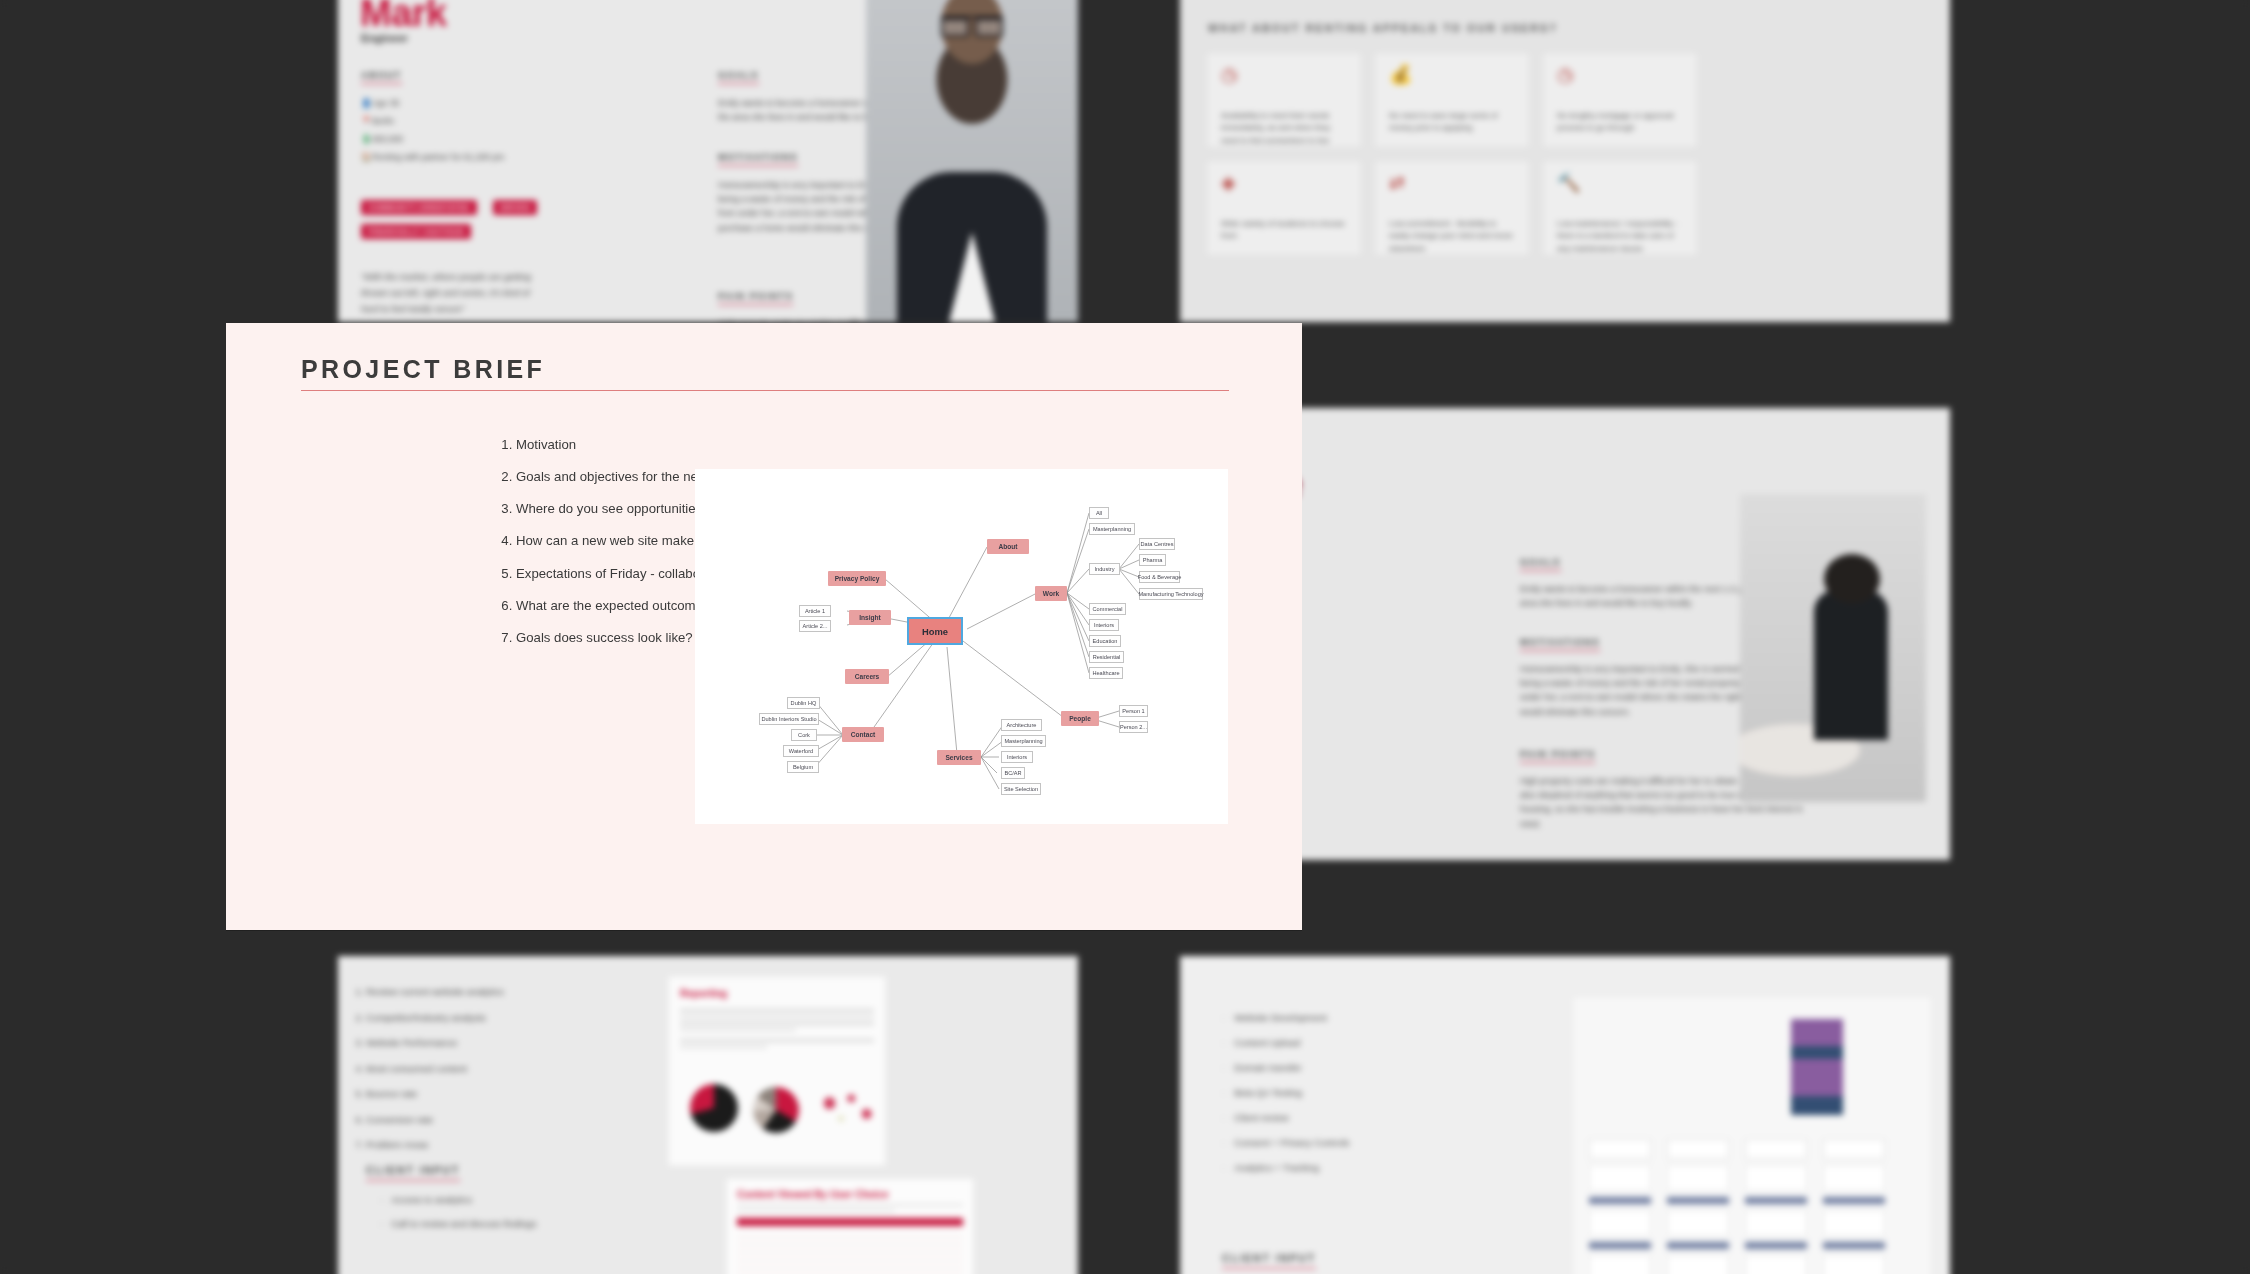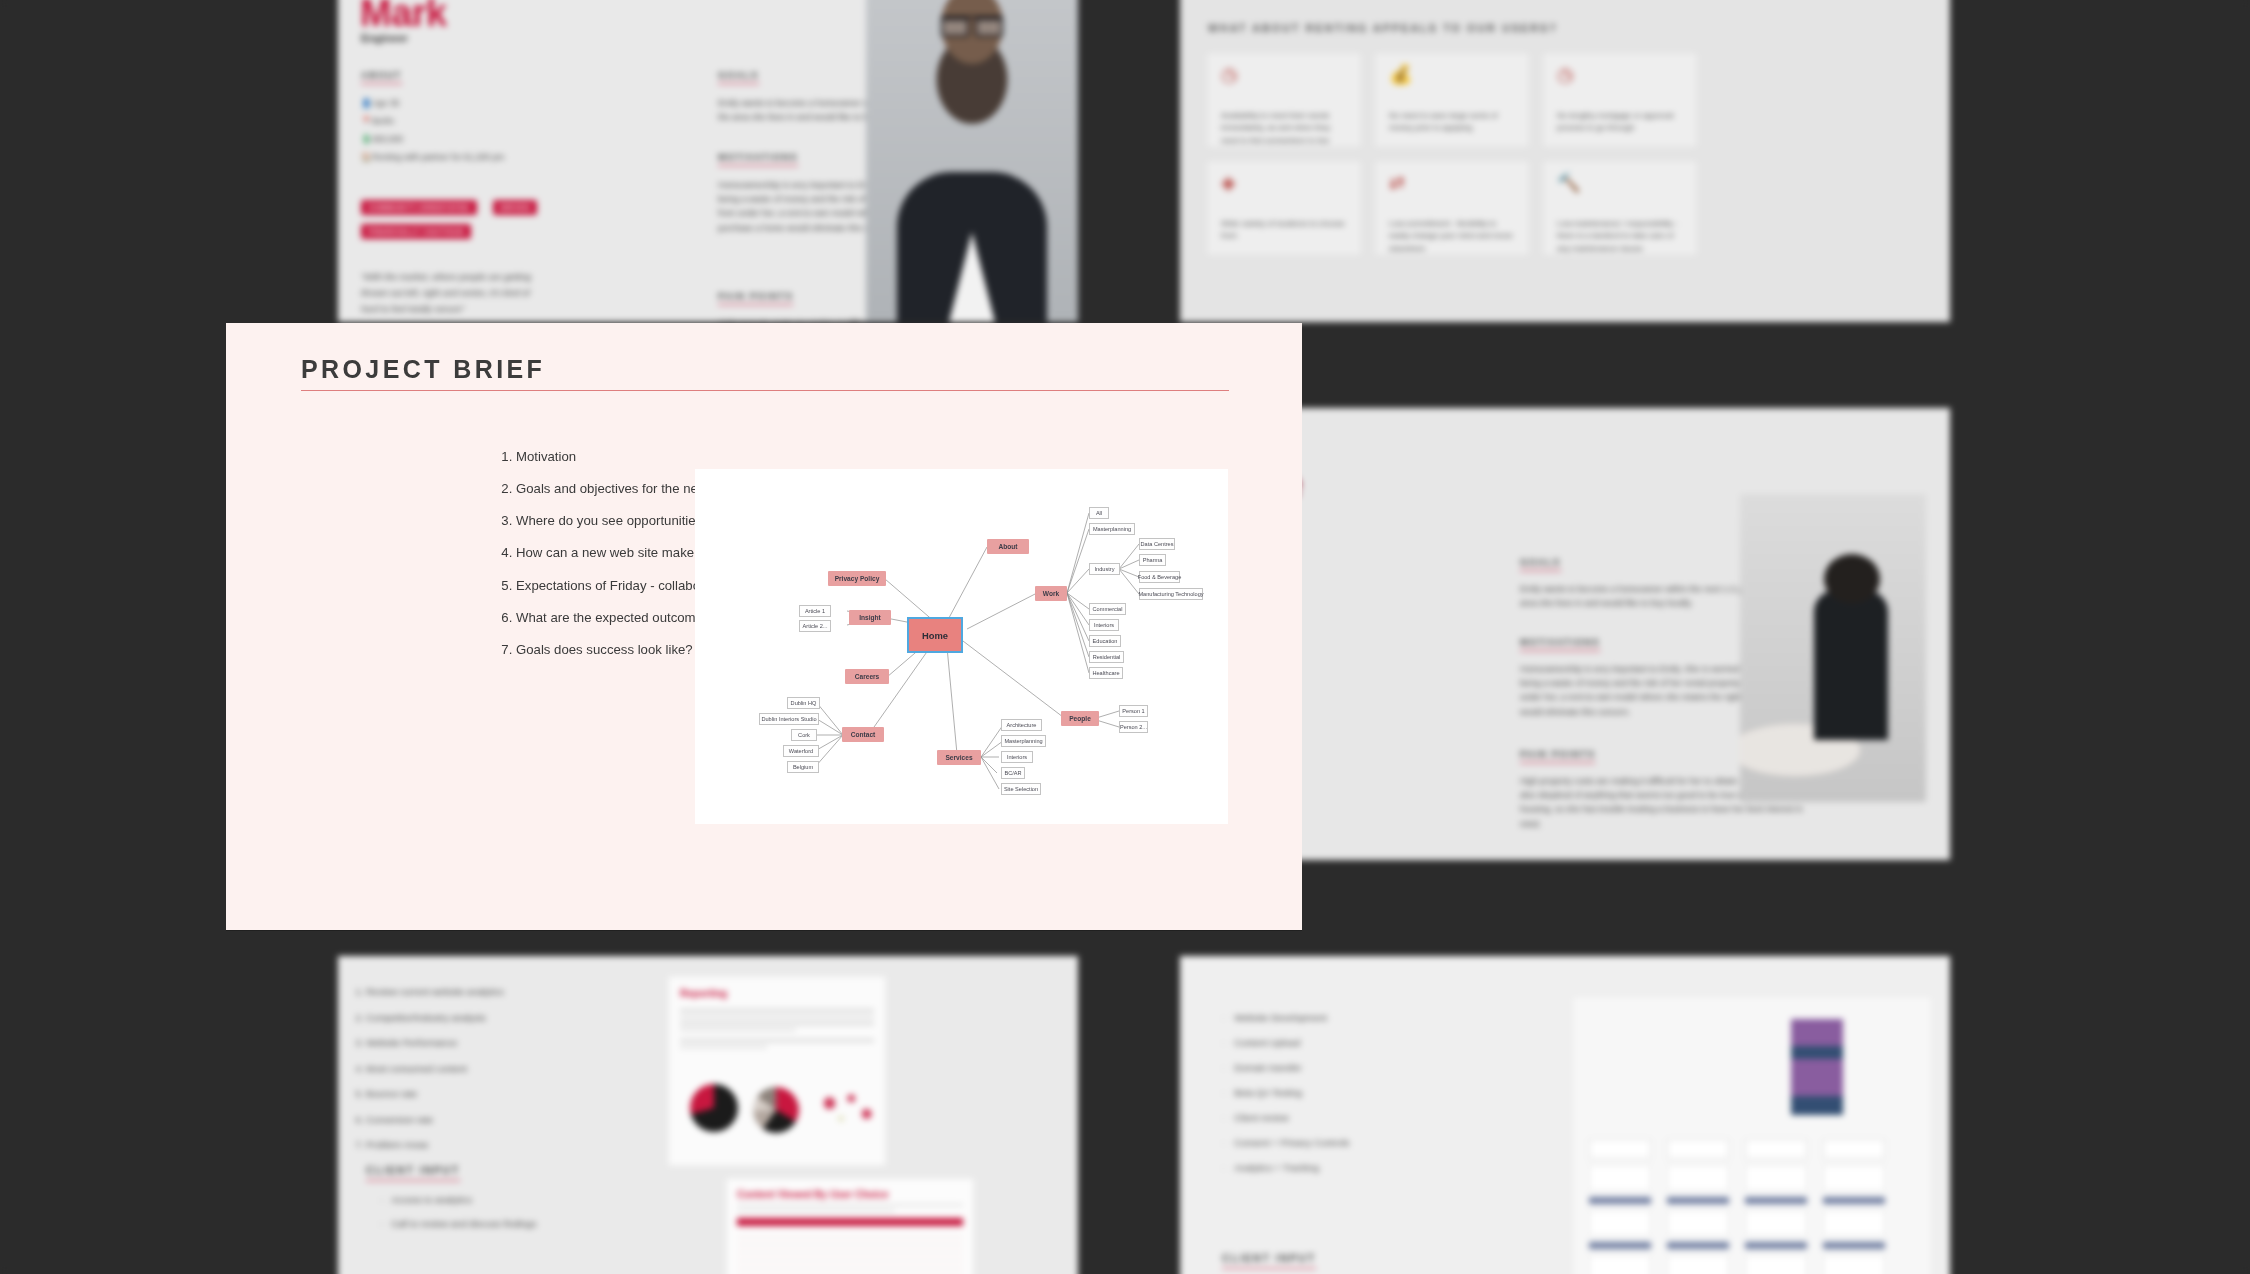--- a/index.html
+++ b/index.html
@@ -207,21 +207,21 @@
   }
   #modal-title {
     position: absolute; left: 75px; top: 32px;
     font-size: 25px; font-weight: bold; letter-spacing: 3.4px; color: #3c3c3c; text-align: right;
   }
   #modal-rule {
     position: absolute; left: 75px; top: 67px; width: 928px; height: 1px;
     background: #de7f7f;
   }
   #brief-list {
-    position: absolute; left: 290px; top: 124px; width: 300px;
+    position: absolute; left: 290px; top: 112px; width: 300px;
   }
   #brief-list li {
     font-size: 13.2px; color: #3a3a3a; line-height: 1.45; margin-bottom: 13px;
   }
 
   
   #mindmap {
     position: absolute; left: 469px; top: 146px; width: 533px; height: 355px;
     background: #ffffff;
   }
@@ -481,21 +481,21 @@
           <path d="M372,124 L394,188"></path>
         <path d="M372,124 L394,204"></path>
 
         <path d="M424,100 L444,75"></path>
           <path d="M424,100 L444,91"></path>
         <path d="M424,100 L444,108"></path>
           <path d="M424,100 L444,125"></path>
       </g>
     </svg>
 
-    <div class="node root" style="left:212px; top:148px; width:56px; height:36px;">Home</div>
+    <div class="node root" style="left:212px; top:148px; width:56px; height:28px;">Home</div>
 
     <div class="node branch" style="left:292px; top:70px; width:42px; height:15px;">About</div>
     <div class="node branch" style="left:133px; top:102px; width:58px; height:15px;">Privacy Policy</div>
     <div class="node branch" style="left:154px; top:141px; width:42px; height:15px;">Insight</div>
     <div class="node branch" style="left:150px; top:200px; width:44px; height:15px;">Careers</div>
     <div class="node branch" style="left:147px; top:258px; width:42px; height:15px;">Contact</div>
     <div class="node branch" style="left:242px; top:281px; width:44px; height:15px;">Services</div>
     <div class="node branch" style="left:366px; top:242px; width:38px; height:15px;">People</div>
     <div class="node branch" style="left:340px; top:117px; width:32px; height:15px;">Work</div>
 

